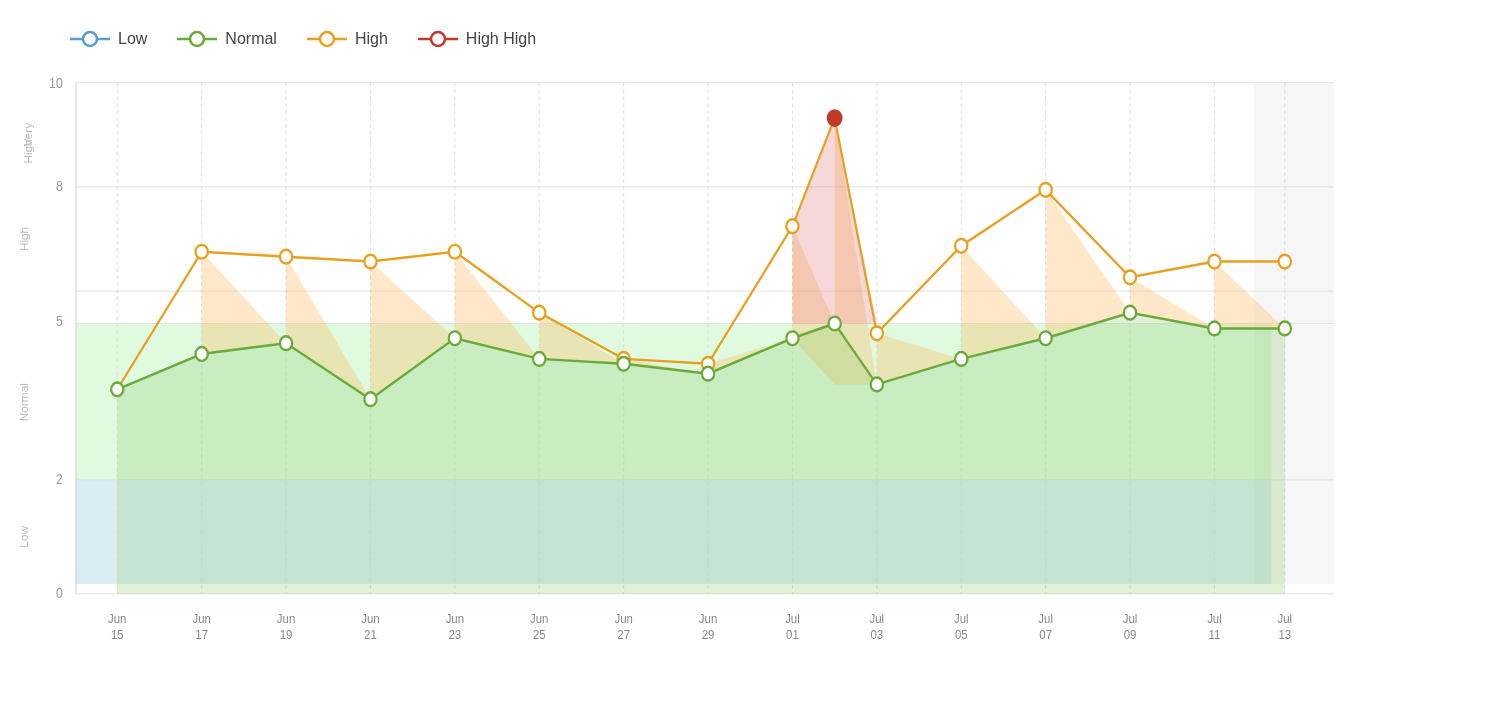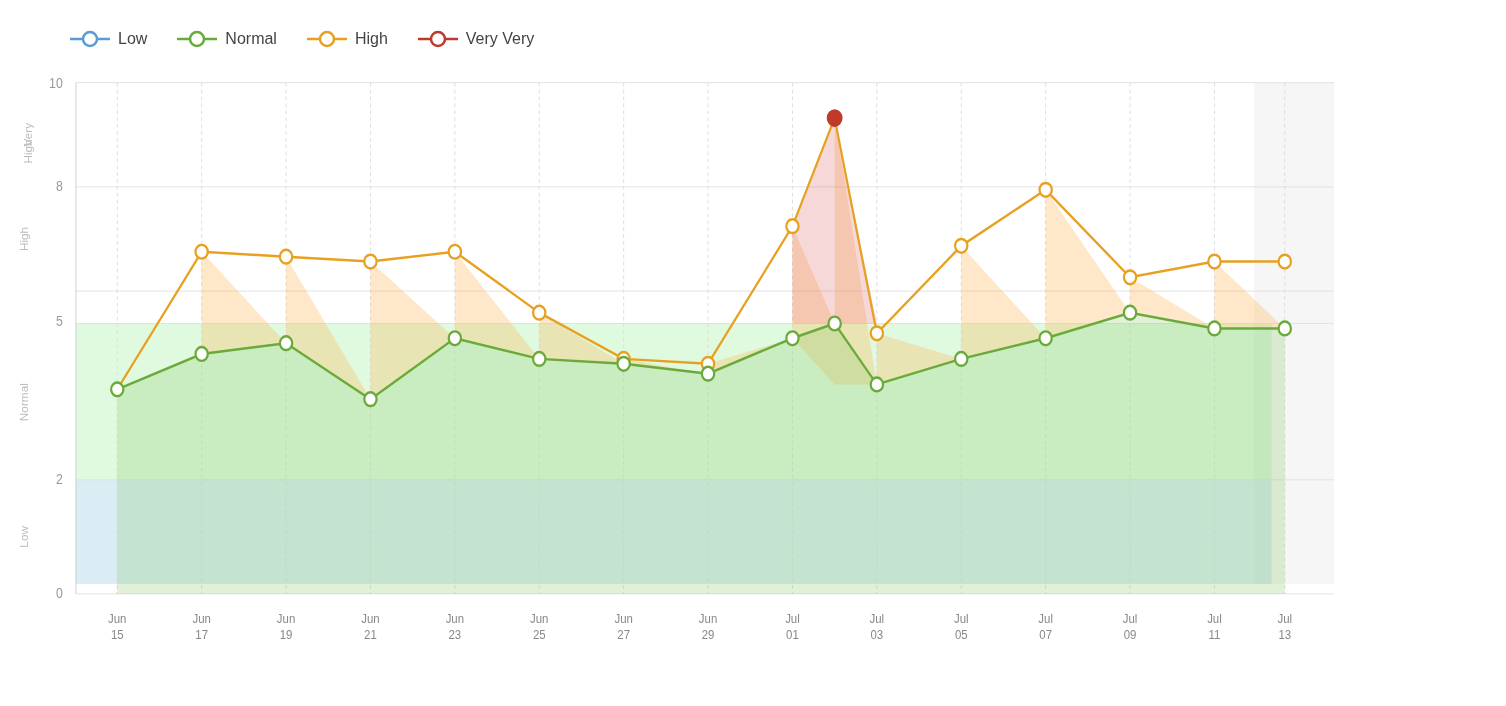--- a/index.html
+++ b/index.html
@@ -59,21 +59,21 @@
         <line x1="0" y1="8" x2="40" y2="8" stroke="#e8a020" stroke-width="2.5"></line>
         <circle cx="20" cy="8" r="7" fill="#fff" stroke="#e8a020" stroke-width="2.5"></circle>
       </svg>
       <span>High</span>
     </div>
     <div class="legend-item">
       <svg width="40" height="16" style="overflow:visible">
         <line x1="0" y1="8" x2="40" y2="8" stroke="#c0392b" stroke-width="2.5"></line>
         <circle cx="20" cy="8" r="7" fill="#fff" stroke="#c0392b" stroke-width="2.5"></circle>
       </svg>
-      <span>Very Very</span>
+      <span>High High</span>
     </div>
   </div>
 
   
   <svg class="svg-chart" viewBox="0 0 1506 590" preserveAspectRatio="none">
 
     <defs>
       <clipPath id="mainClip">
         <rect x="75" y="0" width="1360" height="530"></rect>
       </clipPath>

